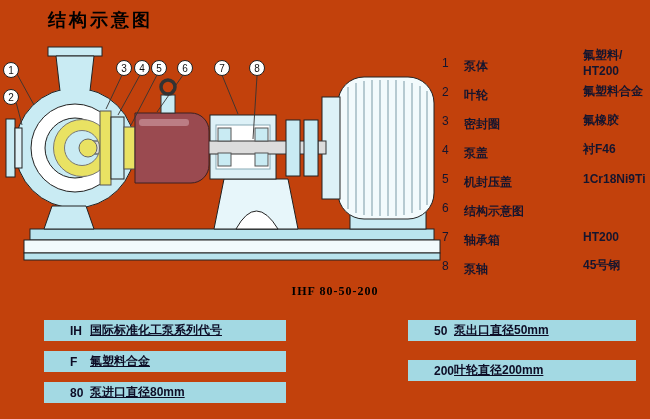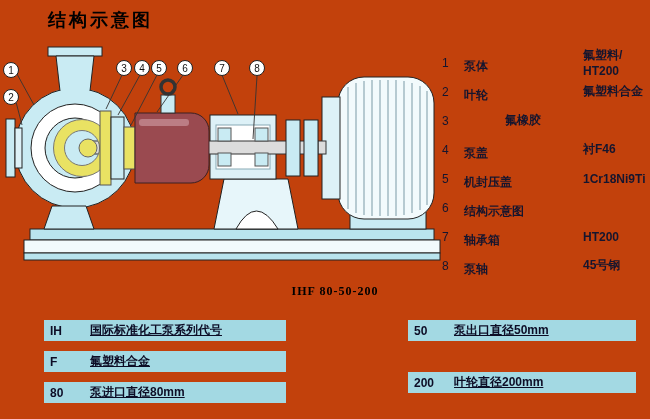--- a/index.html
+++ b/index.html
@@ -24,22 +24,22 @@
     font-family:"Liberation Serif","DejaVu Serif",serif; font-weight:bold;
     font-size:12px; color:#000; letter-spacing:1px;
   }
   .legend-col { position:absolute; top:320px; }
   .legend-left { left:44px; width:242px; }
   .legend-right { left:408px; width:228px; }
   .legend-row {
     display:flex; align-items:center; height:21px; margin-bottom:10px;
     background:#a3d9e3; font-size:12px; color:#0d0d26;
   }
-  .legend-row.gap { margin-top:31px;justify-content:flex-end; }
-  .l-code { width:46px; padding-left:6px; font-weight:bold; flex-shrink:0; }
+  .legend-row.gap { margin-top:19px;justify-content:flex-end; }
+  .l-code { width:46px; padding-left:26px; font-weight:bold; flex-shrink:0; }
   .l-desc { flex:1; font-weight:bold;text-decoration:underline; }
 </style>
 </head>
 <body>
 
 <div id="page">
 
   <div class="title">结构示意图</div>
 
   <svg class="svg-wrap" viewBox="0 0 440 250">
@@ -171,20 +171,21 @@
       <span class="p-name">泵体</span>
       <span class="p-mat">氟塑料/ HT200</span>
     </div>
     <div class="part-row">
       <span class="p-num">2</span>
       <span class="p-name">叶轮</span>
       <span class="p-mat">氟塑料合金</span>
     </div>
     <div class="part-row">
       <span class="p-num">3</span>
+      <span class="p-name">密封圈</span>
       <span class="p-mat">氟橡胶</span>
     </div>
     <div class="part-row">
       <span class="p-num">4</span>
       <span class="p-name">泵盖</span>
       <span class="p-mat">衬F46</span>
     </div>
     <div class="part-row">
       <span class="p-num">5</span>
       <span class="p-name">机封压盖</span>

